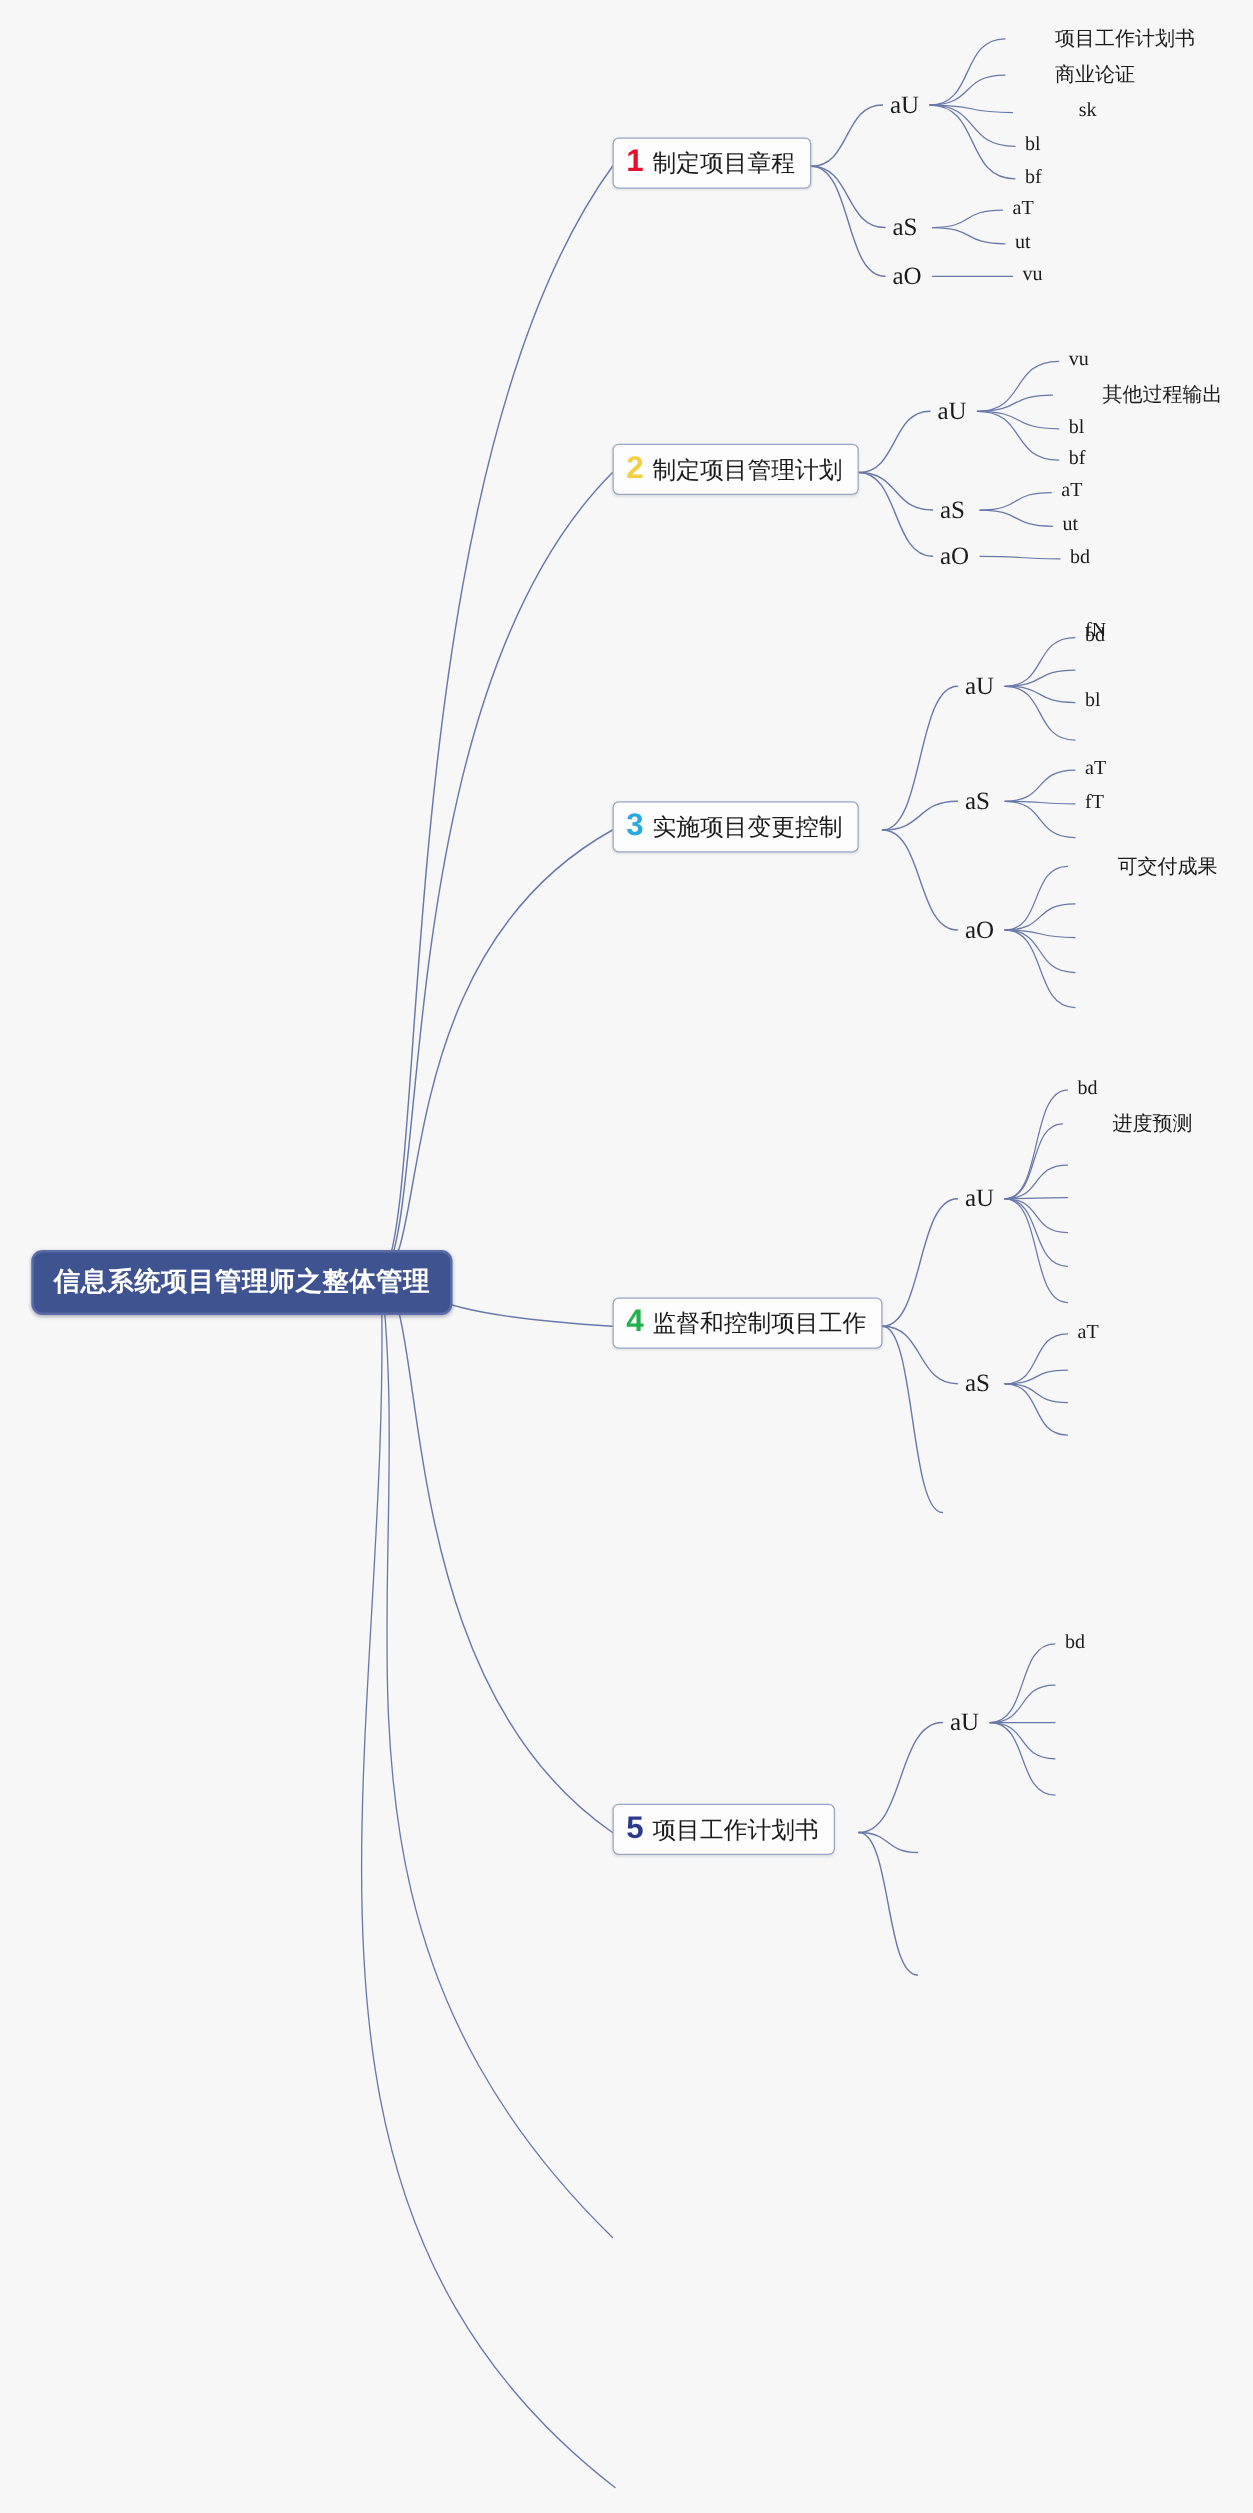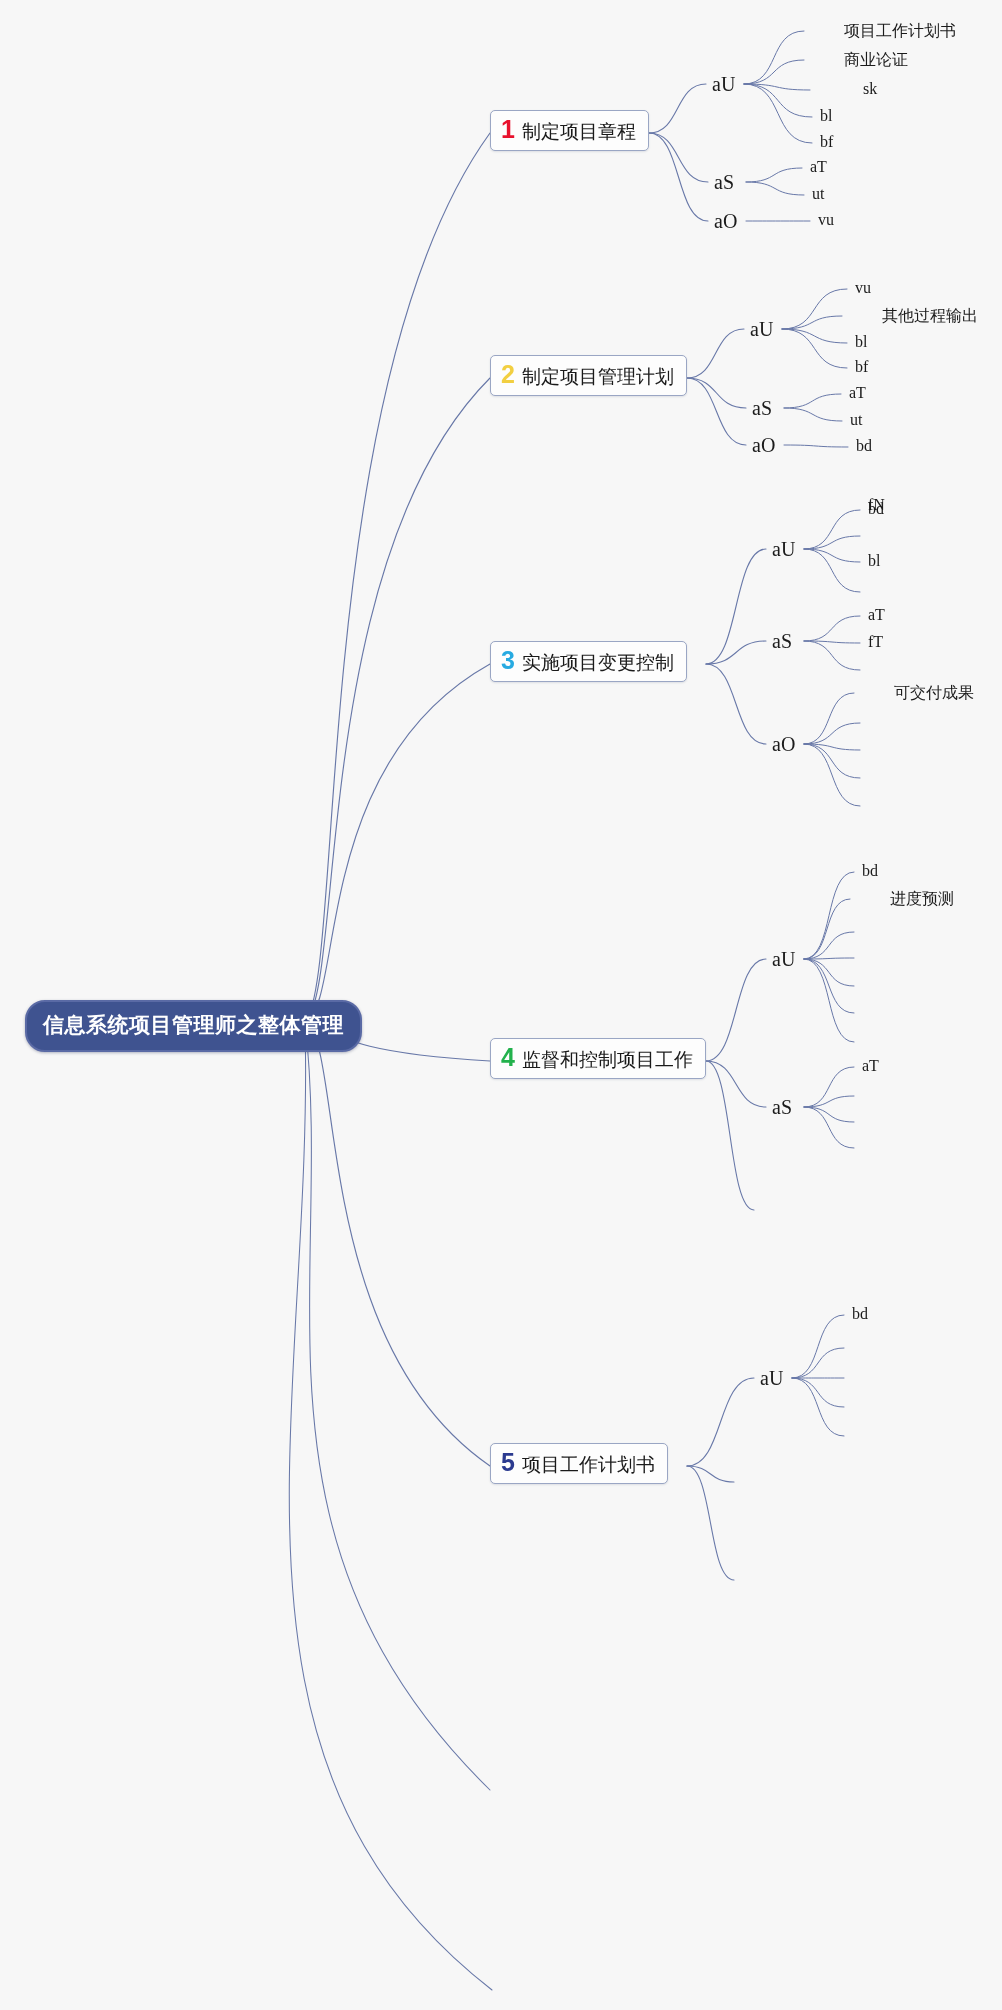--- a/index.html
+++ b/index.html
@@ -31,21 +31,21 @@
   .node {
     position: absolute;
     white-space: nowrap;
   }
   
   .root-node {
     background: #3f5390;
     color: #ffffff;
     font-weight: bold;
     font-size: 21px;
-    border-radius: 20px;
+    border-radius: 9px;
     padding: 9px 16px 11px 16px;
     border: 2px solid #5a6aa5;
     box-shadow: 0 1px 3px rgba(40,50,90,0.35);
     letter-spacing: 0.5px;
   }
   
   .l1-node {
     background: #fdfdfd;
     border: 1.5px solid #9aa6c4;
     border-radius: 5px;

